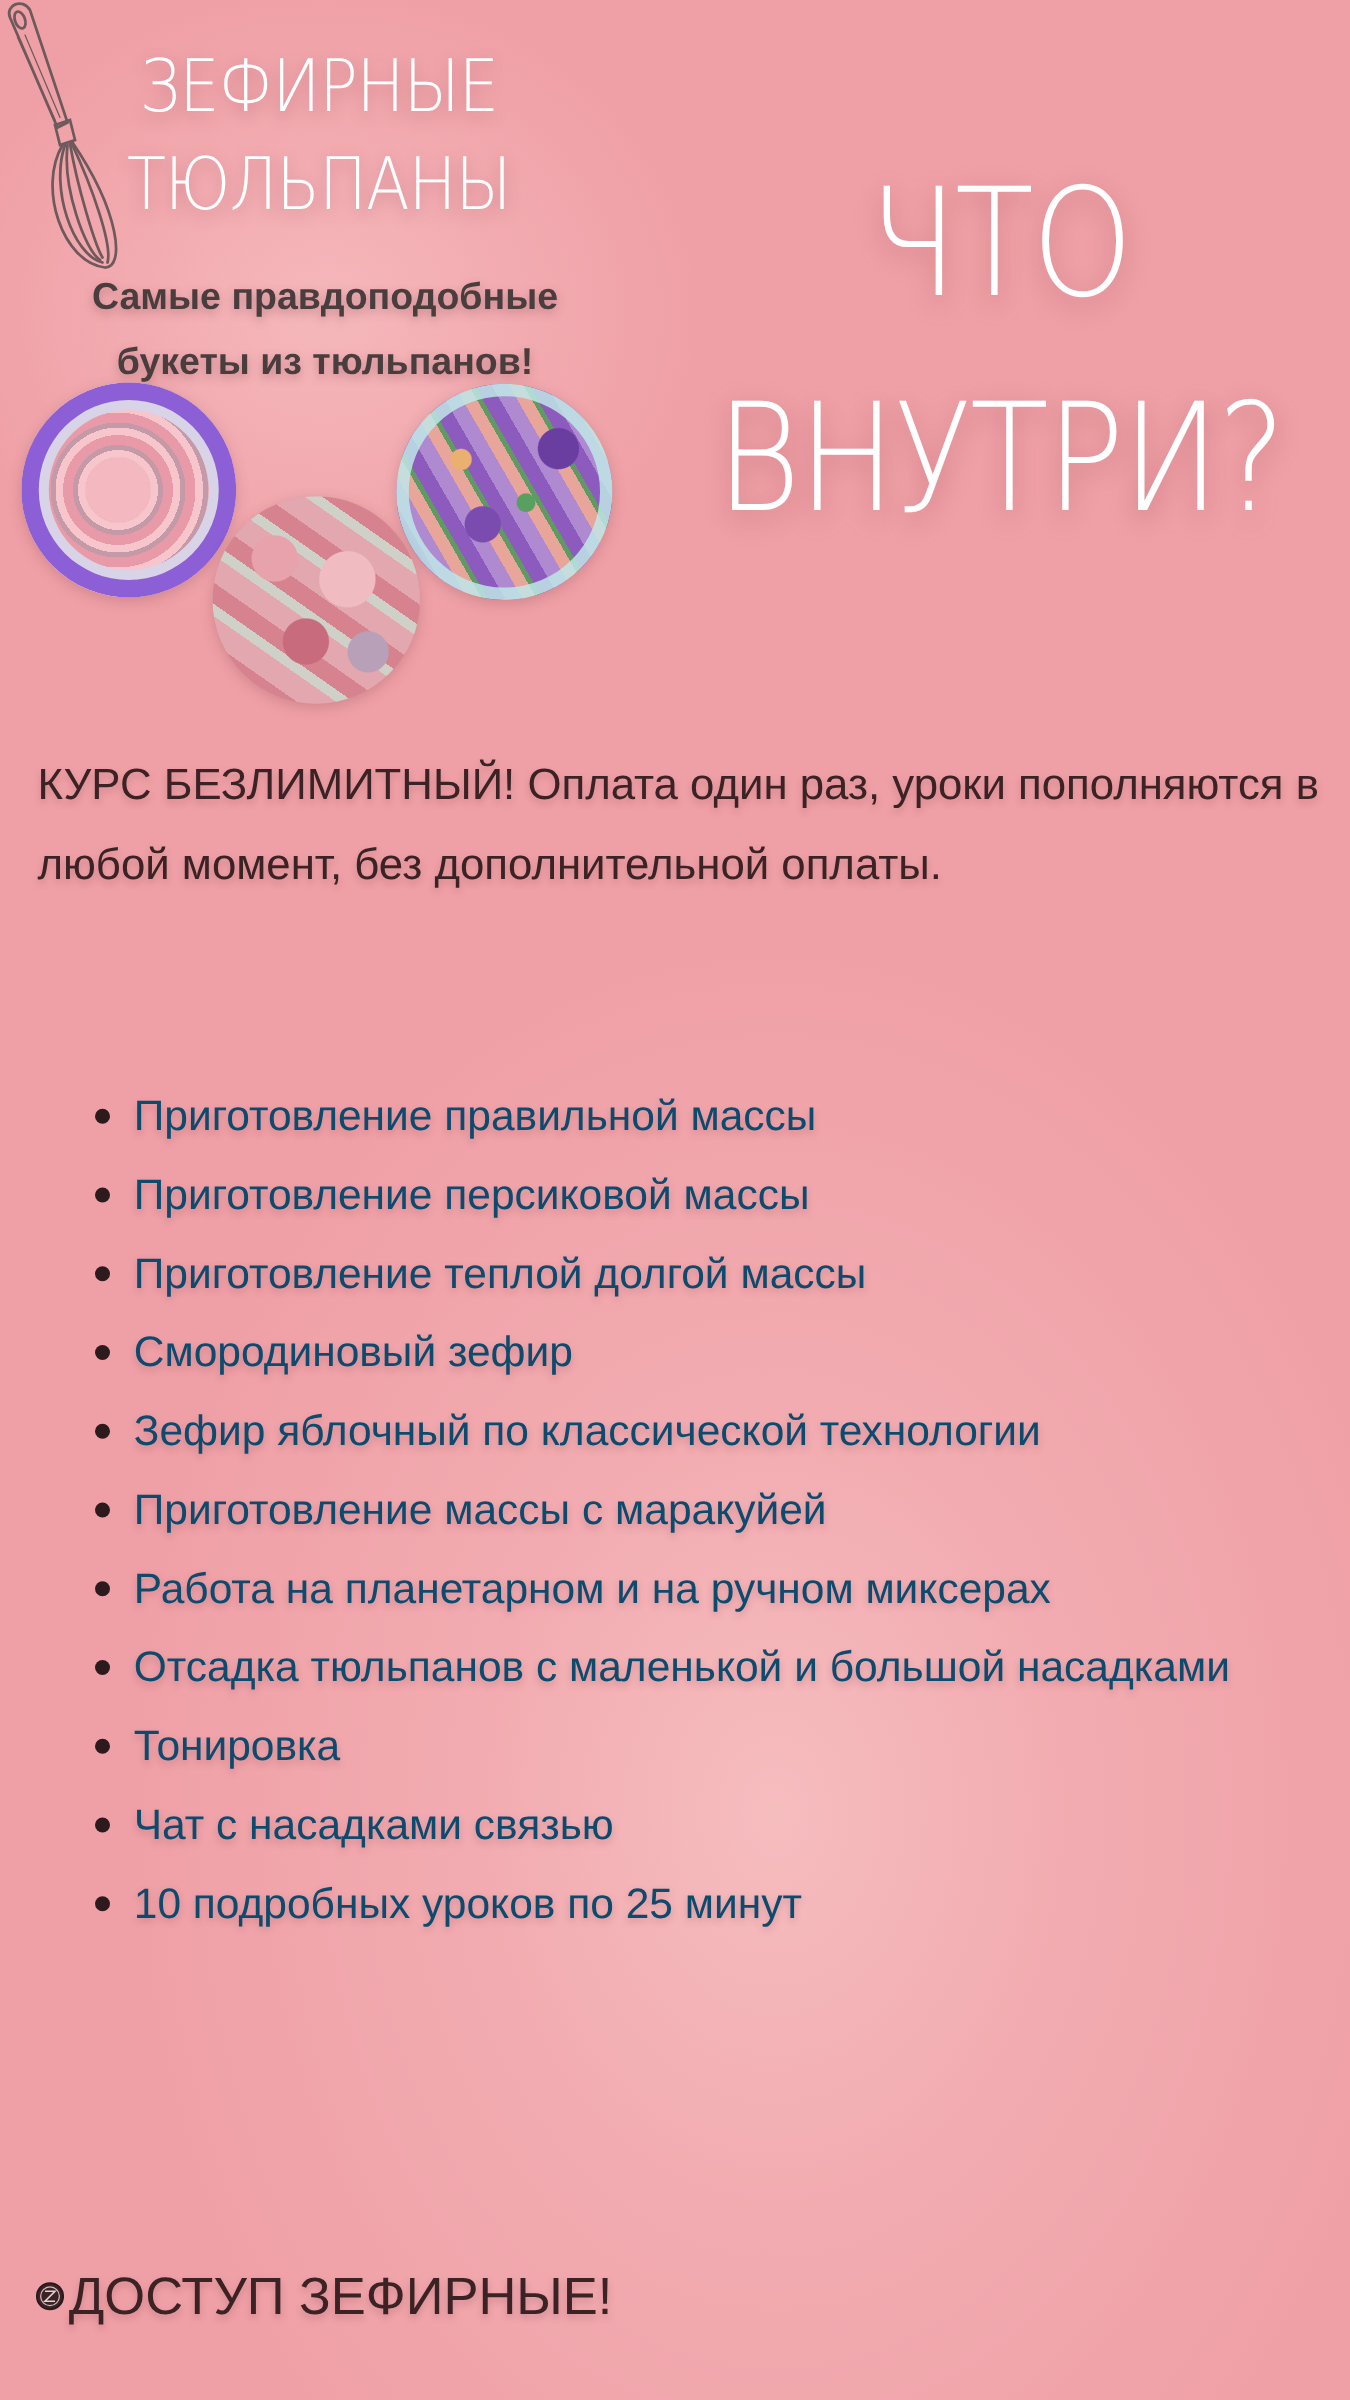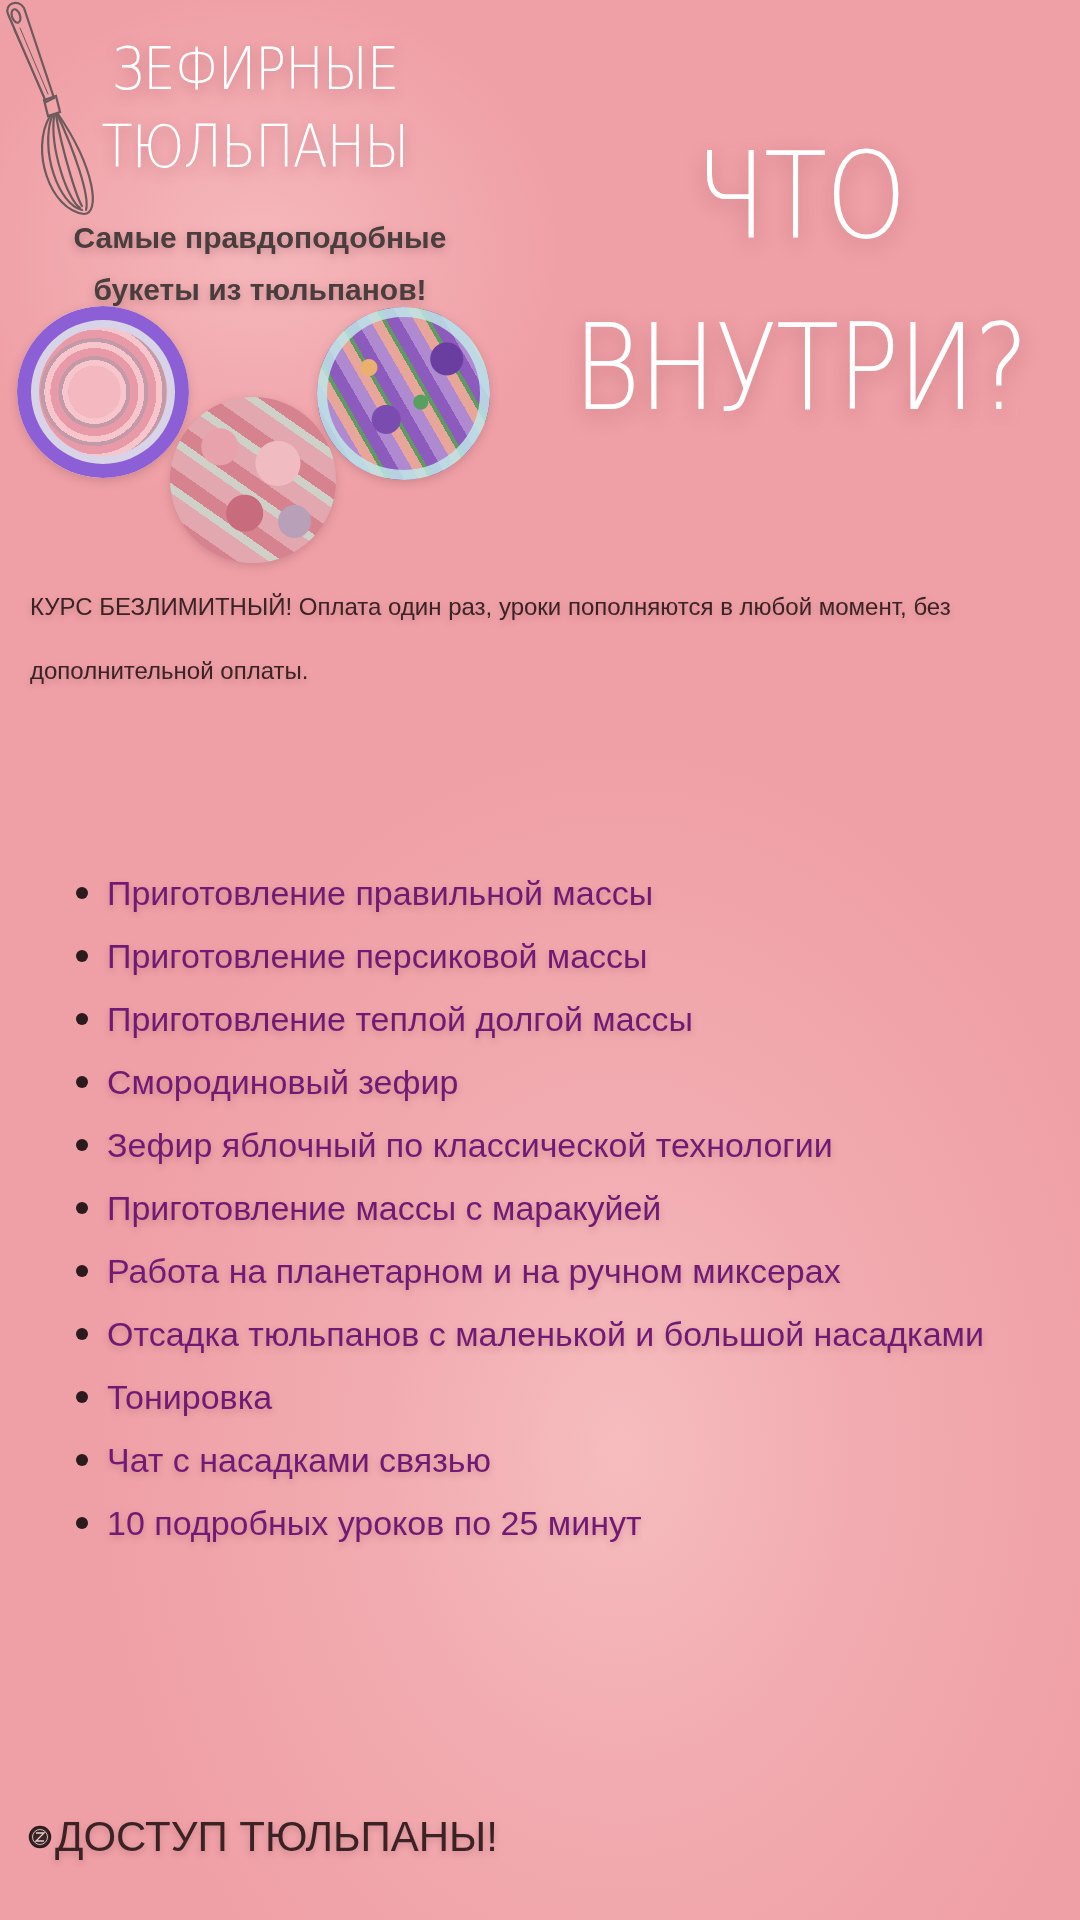--- a/index.html
+++ b/index.html
@@ -71,29 +71,29 @@
 
   .headline {
     left: 520px; top: 110px; width: 560px; text-align: center;
     color: #fff; font-family: "DejaVu Sans", sans-serif; font-weight: 200;
     font-size: 120px; line-height: 172px; letter-spacing: -2px;
     text-shadow: 0 6px 22px rgba(150,70,80,0.45);
     transform: scaleX(0.86); transform-origin: center;
   }
 
   .intro {
-    left: 30px; top: 575px; width: 1030px;
-    color: #3b2325; font-size: 24px; line-height: 64px;
+    left: 30px; top: 596px; width: 1030px;
+    color: #3b2325; font-size: 35px; line-height: 64px;
     text-shadow: 0 3px 6px rgba(140,70,80,0.3);
   }
 
   .features { left: 0; top: 864px; width: 1080px; margin: 0; padding: 0; list-style: none; }
   .feature {
     position: relative; height: 63px; padding-left: 107px;
-    color: #701a75; font-size: 34px; line-height: 58px; white-space: nowrap;
+    color: #0c4a6e; font-size: 34px; line-height: 58px; white-space: nowrap;
     text-shadow: 0 3px 6px rgba(140,70,80,0.3);
   }
   .feature .bullet {
     position: absolute; left: 76px; top: 23px; width: 12px; height: 12px;
     border-radius: 50%; background: #2c1a1c;
   }
 
   .footer-cta {
     left: 28px; top: 1812px; display: flex; align-items: center; gap: 3px;
     color: #3b2325; font-size: 42px; line-height: 50px;
@@ -153,14 +153,14 @@
   <li class="feature"><span class="bullet"></span><span>Чат с насадками связью</span></li>
   <li class="feature"><span class="bullet"></span><span>10 подробных уроков по 25 минут</span></li>
 </ul>
 
 <div class="abs footer-cta">
   <svg class="cta-icon" viewBox="0 0 24 24">
     <circle cx="12" cy="12" r="10.5" fill="#3a2426" stroke="#2a1a1c" stroke-width="1.5"></circle>
     <circle cx="12" cy="12" r="7.5" fill="none" stroke="#d8b8bb" stroke-width="1"></circle>
     <path d="M8 8 H16 L8 16 H16" fill="none" stroke="#e8d0d2" stroke-width="1.3"></path>
   </svg>
-  <span>ДОСТУП ТЮЛЬПАНЫ!</span>
+  <span>ДОСТУП ЗЕФИРНЫЕ!</span>
 </div>
 
 </body></html>

